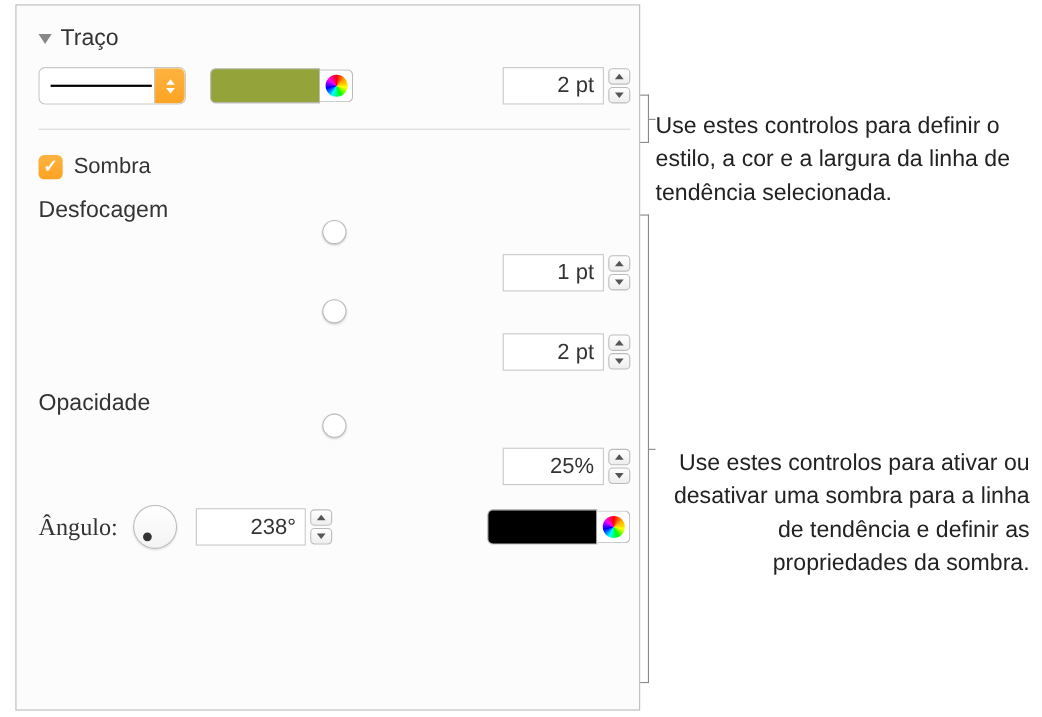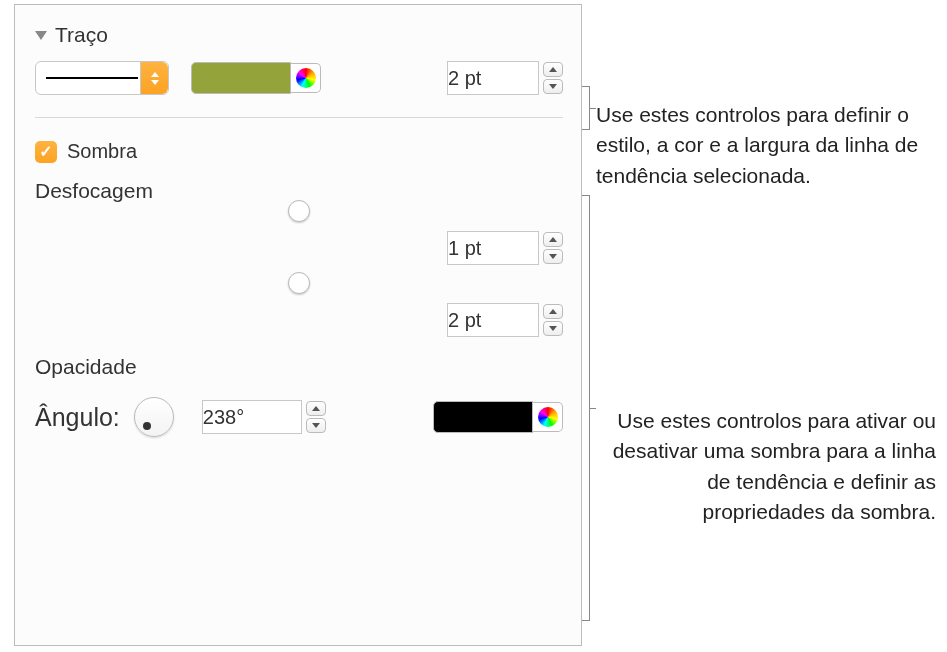--- a/index.html
+++ b/index.html
@@ -13,21 +13,21 @@
       color: #333;
     }
     .panel {
       position: absolute;
       left: 14px;
       top: 4px;
       width: 568px;
       height: 642px;
       border: 1px solid #bcbcbc;
       background: #fcfcfc;
-      padding: 12px 18px 0 20px;
+      padding: 12px 8px 0 20px;
     }
     .section-header {
       display: flex;
       align-items: center;
       gap: 8px;
       margin-bottom: 14px;
       margin-top: 6px;
     }
     .disclosure {
       width: 0; height: 0;
@@ -104,21 +104,21 @@
       display: flex;
       align-items: center;
       margin-left: auto;
     }
     .stepper-input {
       width: 92px;
       height: 34px;
       border: 1px solid #c8c8c8;
       border-radius: 0;
       background: #fff;
-      text-align: left;
+      text-align: right;
       padding-right: 8px;
       line-height: 32px;
       font-size: 20px;
       color: #333;
     }
     .stepper-input.wide { width: 100px; }
     .spinner {
       width: 20px;
       display: flex;
       flex-direction: column;
@@ -187,21 +187,21 @@
       border-radius: 50%;
       box-shadow: 0 1px 2px rgba(0,0,0,.2);
       transform: translateX(-50%);
     }
     .angle-row {
       display: flex;
       align-items: center;
       gap: 14px;
       margin-top: 12px;
     }
-    .angle-label { font-size: 25px; }
+    .angle-label { font-size: 22px; font-family: Liberation Serif, serif; }
     .angle-dial {
       position: relative;
       width: 40px; height: 40px;
       border: 1px solid #bbb;
       border-radius: 50%;
       background: linear-gradient(#fff,#f3f3f3);
       box-shadow: 0 1px 2px rgba(0,0,0,.15);
     }
     .angle-dot {
       position: absolute;
@@ -329,28 +329,46 @@
           <div class="spin">
               <div class="d"></div>
             </div>
         </div>
       </div>
     </div>
   </div>
 
   <div class="slider-block">
     <div class="slider-label">Opacidade</div>
+    <div class="slider-row">
+      <div class="slider">
+        <div class="track"></div>
+        <div class="fill" style="width:25%"></div>
+        <div class="thumb" style="left:25%"></div>
+      </div>
+      <div class="stepper-field">
+        <div class="stepper-input">25%</div>
+        <div class="spinner">
+          <div class="spin">
+              <div class="u"></div>
+            </div>
+          <div class="spin">
+              <div class="d"></div>
+            </div>
+        </div>
+      </div>
+    </div>
   </div>
 
   <div class="angle-row">
     <div class="angle-label">Ângulo:</div>
     <div class="angle-dial">
       <div class="angle-dot"></div>
     </div>
-    <div class="stepper-field" style="margin-left:14px">
+    <div class="stepper-field" style="margin-left:3px">
       <div class="stepper-input wide">238°</div>
       <div class="spinner">
         <div class="spin">
             <div class="u"></div>
           </div>
         <div class="spin">
             <div class="d"></div>
           </div>
       </div>
     </div>

